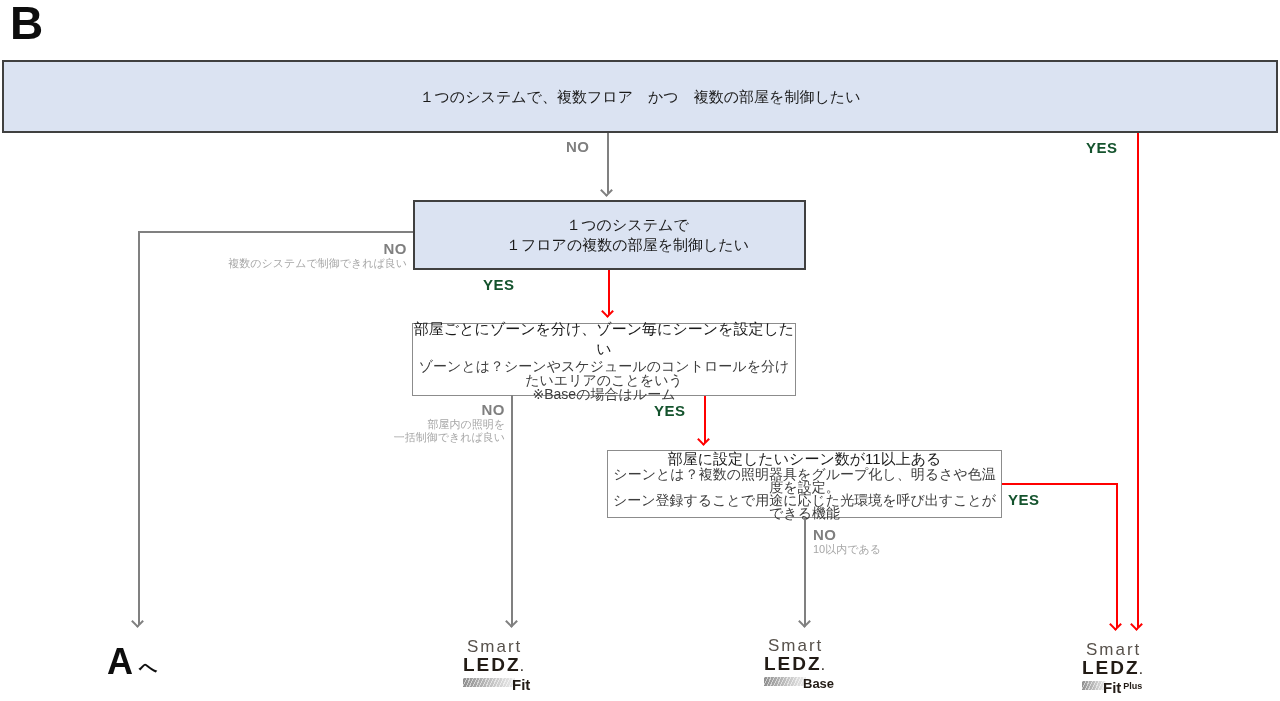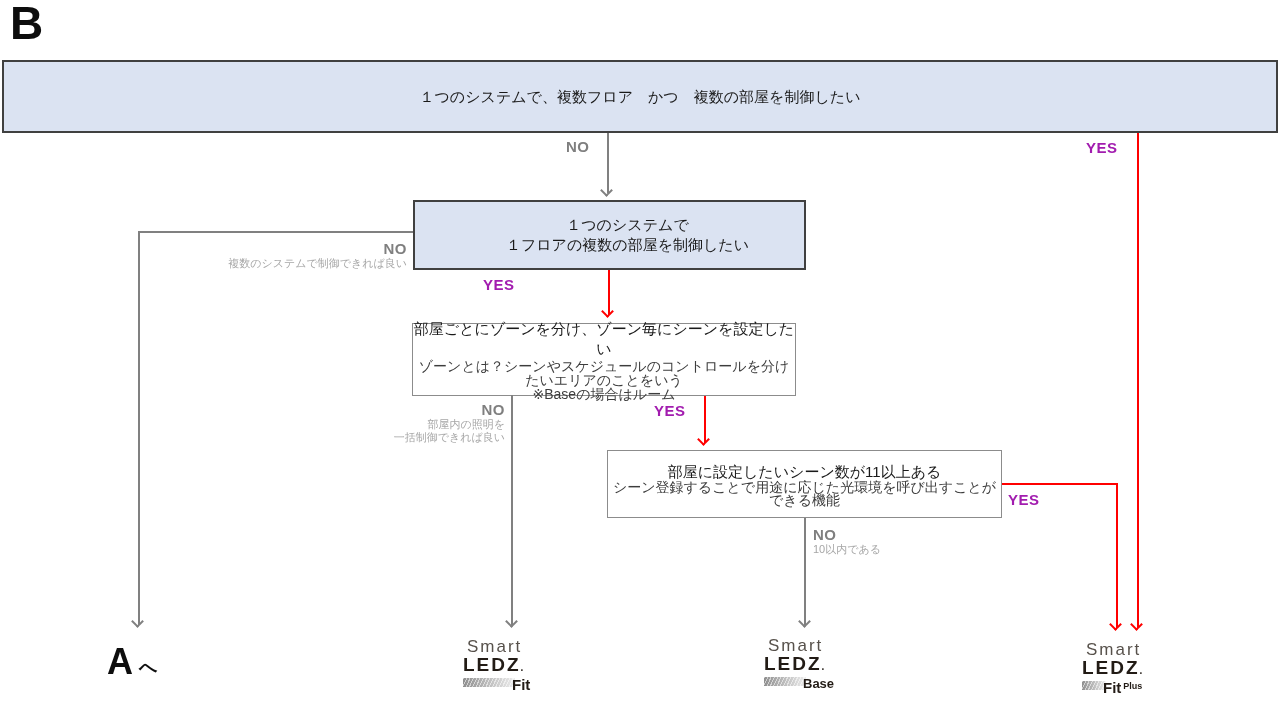--- a/index.html
+++ b/index.html
@@ -20,21 +20,21 @@
   
   .vline { position:absolute; width:2px; background:#808080; }
   .hline { position:absolute; height:2px; background:#808080; }
   .vline.red, .hline.red { background:#ff0000; }
   .chev { position:absolute; width:9px; height:9px; border-right:2px solid #808080; border-bottom:2px solid #808080; transform:rotate(45deg); }
   .chev.red { border-color:#ff0000; }
 
   
   .blabel { position:absolute; font-size:15px; font-weight:bold; letter-spacing:.5px; }
   .blabel.gray { color:#7f7f7f; }
-  .blabel.red { color:#a21caf; }
+  .blabel.red { color:#14532d; }
   .bnote { font-size:11px; font-weight:normal; color:#a6a6a6; line-height:13px; letter-spacing:0; }
   .align-r { text-align:right; }
   .align-l { text-align:left; }
 
   
   .a-ref { position:absolute; display:flex; align-items:flex-end; }
   .a-letter { font-size:36px; font-weight:800; color:#0d0d0d; line-height:36px; }
   .a-suffix { font-size:18px; font-weight:bold; color:#0d0d0d; margin-left:6px; line-height:26px; }
 
   
@@ -68,20 +68,21 @@
   </div>
 
   <div class="dbox white" style="left:412px; top:323px; width:384px; height:73px;">
     <div class="title">部屋ごとにゾーンを分け、ゾーン毎にシーンを設定したい</div>
     <div class="note">ゾーンとは？シーンやスケジュールのコントロールを分けたいエリアのことをいう</div>
     <div class="note">※Baseの場合はルーム</div>
   </div>
 
   <div class="dbox white" style="left:607px; top:450px; width:395px; height:68px;">
     <div class="title" style="line-height:19px;">部屋に設定したいシーン数が11以上ある</div>
+    <div class="note" style="line-height:13px;">シーンとは？複数の照明器具をグループ化し、明るさや色温度を設定。</div>
     <div class="note" style="line-height:13px;">シーン登録することで用途に応じた光環境を呼び出すことができる機能</div>
   </div>
 
   <div class="vline" style="left:607px; top:133px; height:60px;"></div>
   <div class="chev" style="left:602px; top:186px;"></div>
 
   <div class="hline" style="left:138px; top:231px; width:275px;"></div>
   <div class="vline" style="left:138px; top:231px; height:394px;"></div>
   <div class="chev" style="left:133px; top:617px;"></div>
 

